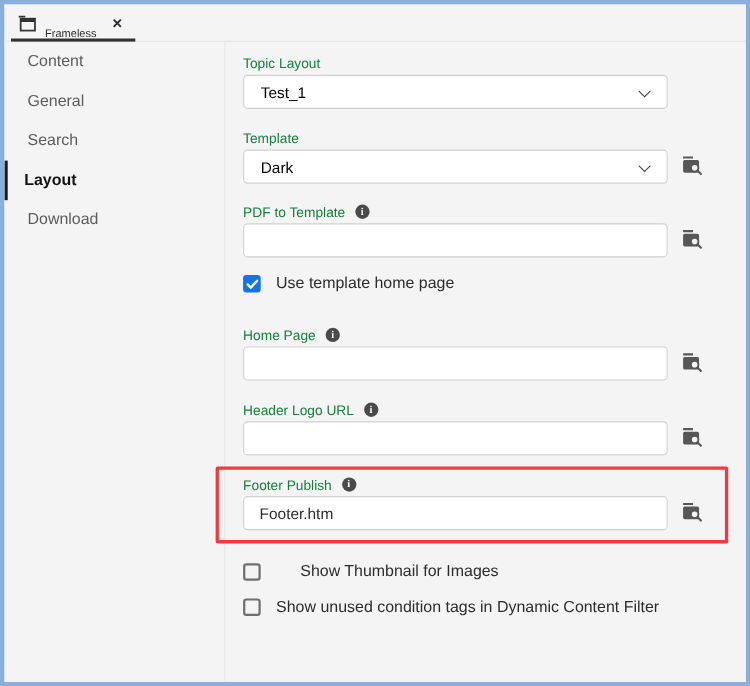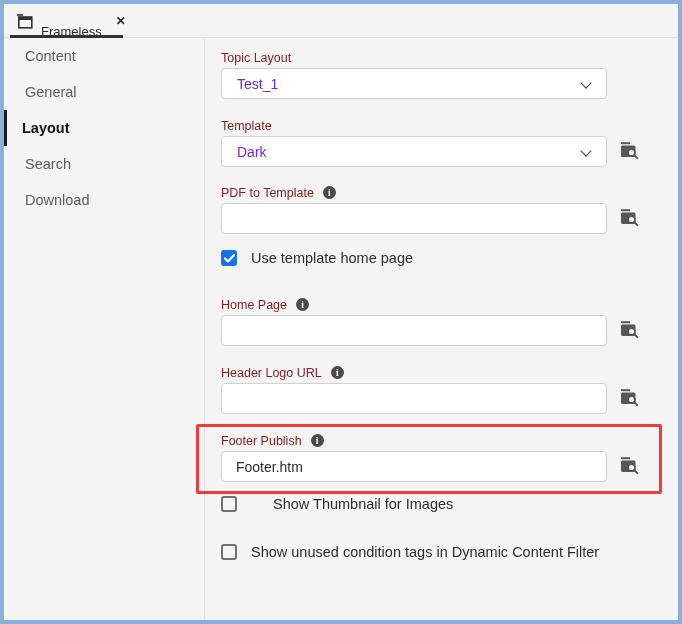--- a/index.html
+++ b/index.html
@@ -13,21 +13,21 @@
 
   
   .tabstrip {
     position:absolute; left:0; top:0; width:674px; height:34px;
     background:#f4f4f4; border-bottom:1px solid #e2e2e2;
   }
   .tab {
     position:absolute; left:8px; top:0; height:34px;
     display:flex; align-items:center; gap:8px; padding:0 4px; cursor:pointer;
   }
-  .tab-title { font-size:13px; color:#2c2c2c;margin-top:20px; }
+  .tab-title { font-size:10px; color:#2c2c2c;margin-top:20px; }
   .tab-close { font-size:12px; color:#2c2c2c; font-weight:bold; margin-left:6px; cursor:pointer; }
   .tab-underline {
     position:absolute; left:6px; bottom:-1px; width:113px; height:3px; background:#323232;
   }
 
   
   .sidebar {
     position:absolute; left:0; top:34px; width:201px; height:582px;
     background:#f4f4f4; border-right:1px solid #e2e2e2;
   }
@@ -37,33 +37,33 @@
   }
   .side-item.active {
     color:#131313; font-weight:bold; border-left:3px solid #1b1b1b; padding-left:15px;
   }
 
   
   .panel { position:absolute; left:201px; top:34px; width:473px; height:582px; background:#f4f4f4; }
 
   .field { position:absolute; left:16px; width:440px; }
   .label-row { height:15px; display:flex; align-items:center; gap:9px; }
-  .field-label { font-size:12.5px; color:#7f1d1d; }
+  .field-label { font-size:12.5px; color:#15803d; }
   .info-icon {
     display:inline-flex; width:13px; height:13px; border-radius:50%;
     background:#4a4a4a; color:#fff; align-items:center; justify-content:center;
     font-size:9.5px; font-weight:bold; font-family:"Liberation Serif", serif;
     cursor:pointer; flex:0 0 auto;
   }
   .control {
     margin-top:3px; width:386px; height:31px; background:#fff;
     border:1px solid #d0d0d0; border-radius:4px; position:relative;
   }
   .select { cursor:pointer; display:flex; align-items:center; }
-  .select-value { padding-left:15px; font-size:14px; color:#6d28d9; }
+  .select-value { padding-left:15px; font-size:14px; color:#000000; }
   .chevron {
     position:absolute; right:16px; top:10px; width:8px; height:8px;
     border-right:1.8px solid #3e3e3e; border-bottom:1.8px solid #3e3e3e;
     transform:rotate(45deg);
   }
   .text-input {
     width:100%; height:100%; border:none; outline:none; background:transparent;
     padding:0 14px; font-size:14px; color:#2c2c2c; font-family:"Liberation Sans", sans-serif;
     border-radius:4px;
   }
@@ -105,22 +105,22 @@
       </span>
       <span class="tab-title">Frameless</span>
       <span class="tab-close">✕</span>
     </div>
     <div class="tab-underline"></div>
   </div>
 
   <nav class="sidebar">
     <div class="side-item">Content</div>
     <div class="side-item">General</div>
+    <div class="side-item">Search</div>
     <div class="side-item active">Layout</div>
-    <div class="side-item">Search</div>
     <div class="side-item">Download</div>
   </nav>
 
   <main class="panel">
 
     <div class="field" style="top:12px;">
       <div class="label-row">
         <span class="field-label">Topic Layout</span>
       </div>
       <div class="control select">
@@ -221,21 +221,21 @@
       <button class="browse-btn" style="top:22px;">
         <svg width="21" height="21" viewBox="0 0 21 21">
           <path d="M2 3.2 h9" stroke="#575757" stroke-width="2" fill="none"></path>
           <rect x="2" y="5.5" width="14.5" height="11.5" rx="1.5" fill="#575757"></rect>
           <circle cx="12.5" cy="12.5" r="3.4" fill="#f4f4f4" stroke="#575757" stroke-width="1.7"></circle>
           <path d="M15.2 15.2 L18.2 18.2" stroke="#575757" stroke-width="1.9" stroke-linecap="round"></path>
         </svg>
       </button>
     </div>
 
-    <div class="check-row" style="top:458px;gap:36px;">
+    <div class="check-row" style="top:474px;gap:36px;">
       <span class="checkbox"></span>
       <span class="check-label">Show Thumbnail for Images</span>
     </div>
 
     <div class="check-row" style="top:506px;">
       <span class="checkbox"></span>
       <span class="check-label">Show unused condition tags in Dynamic Content Filter</span>
     </div>
 
   </main>

